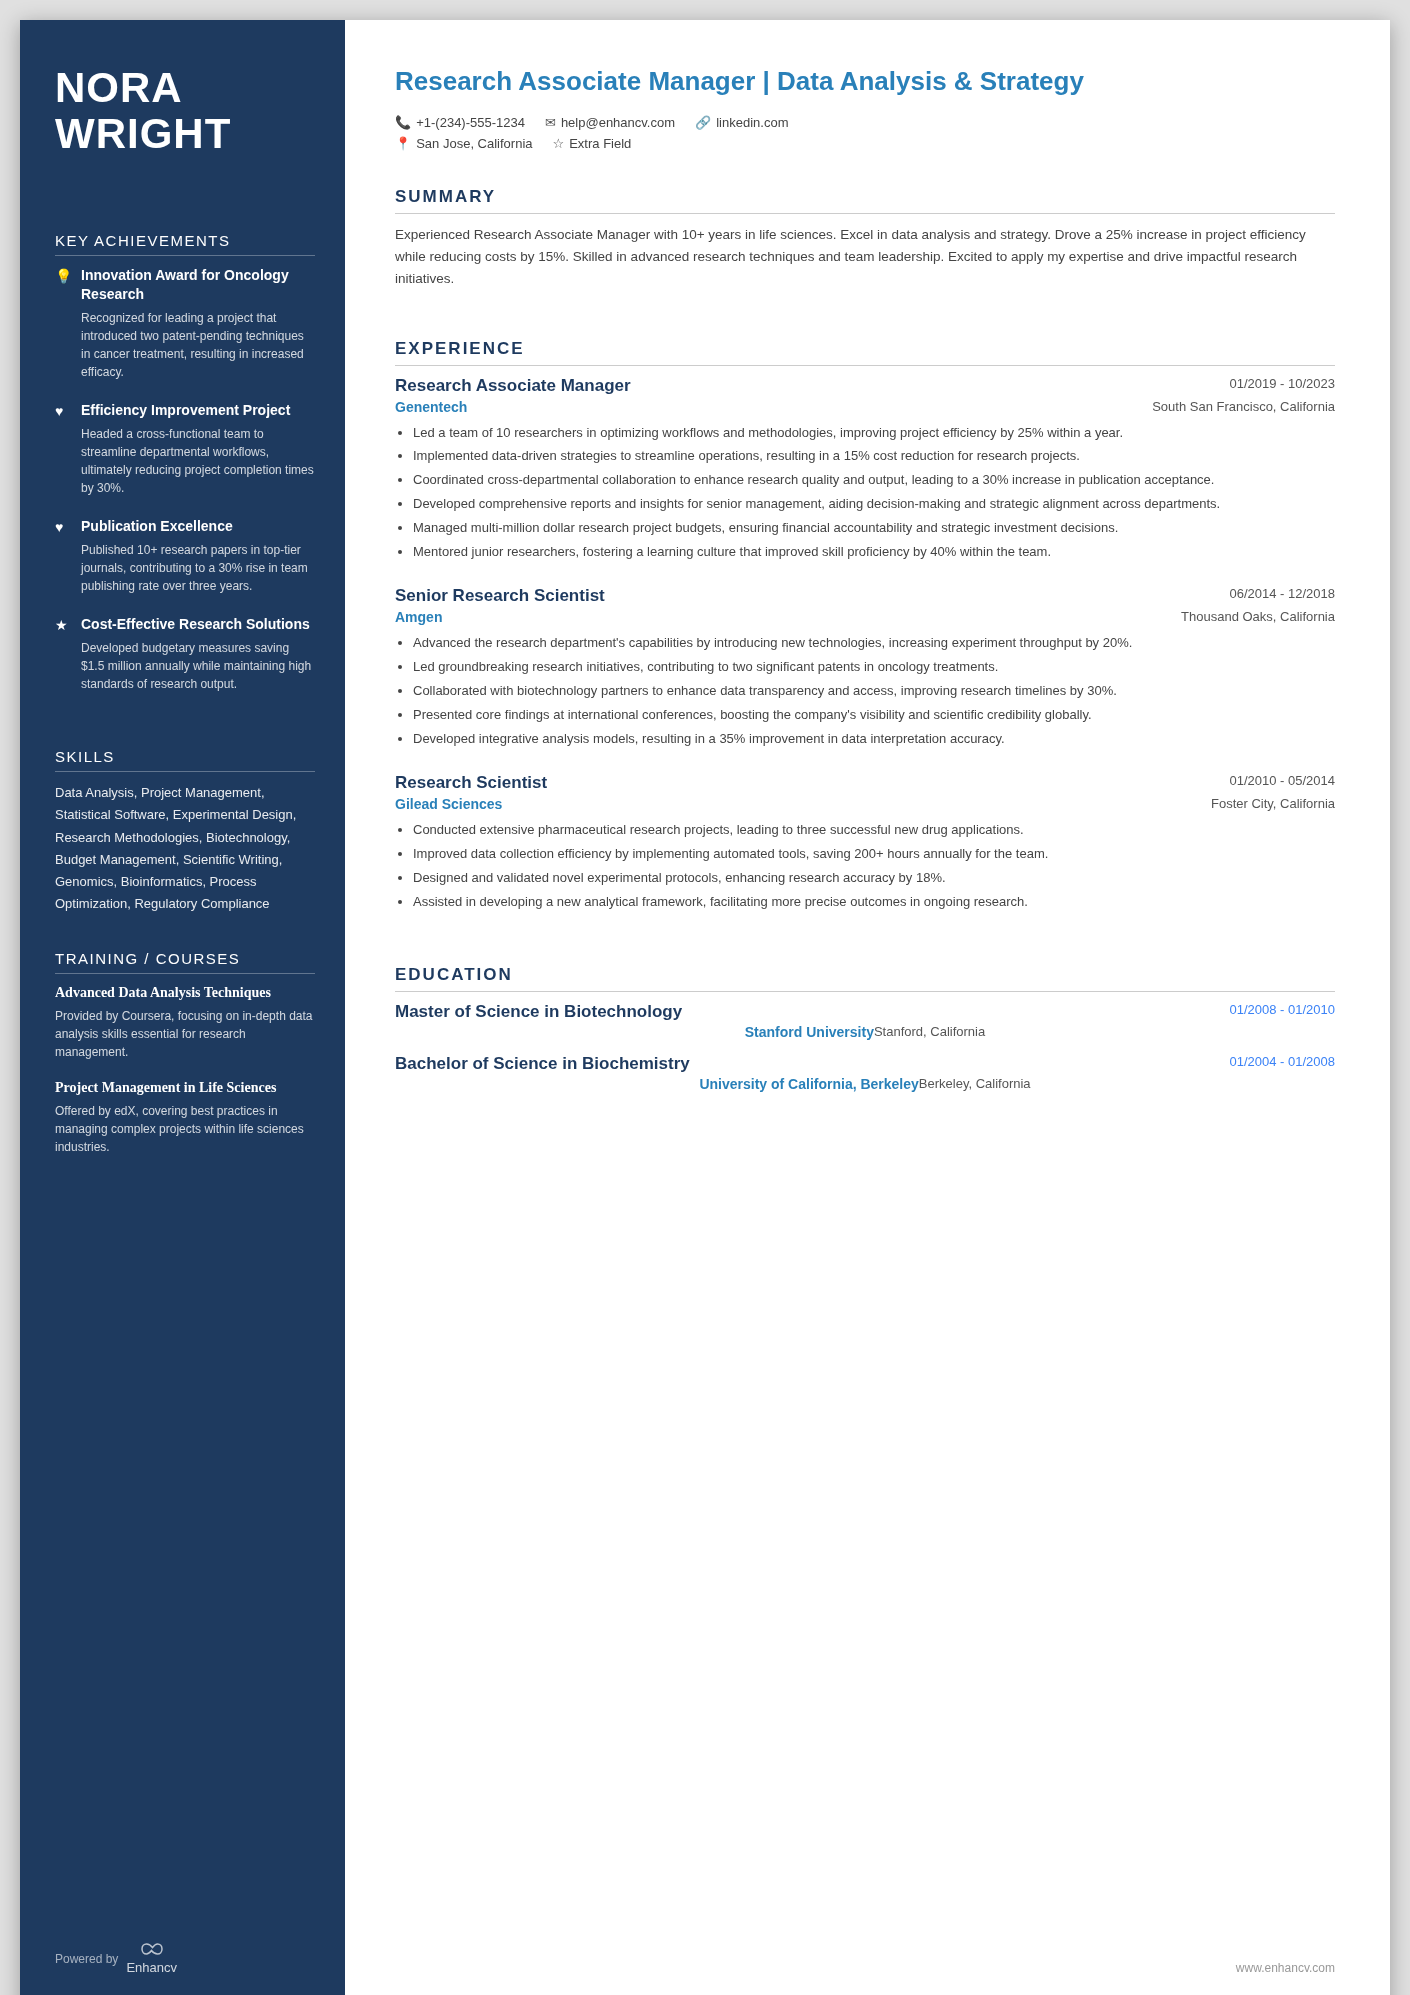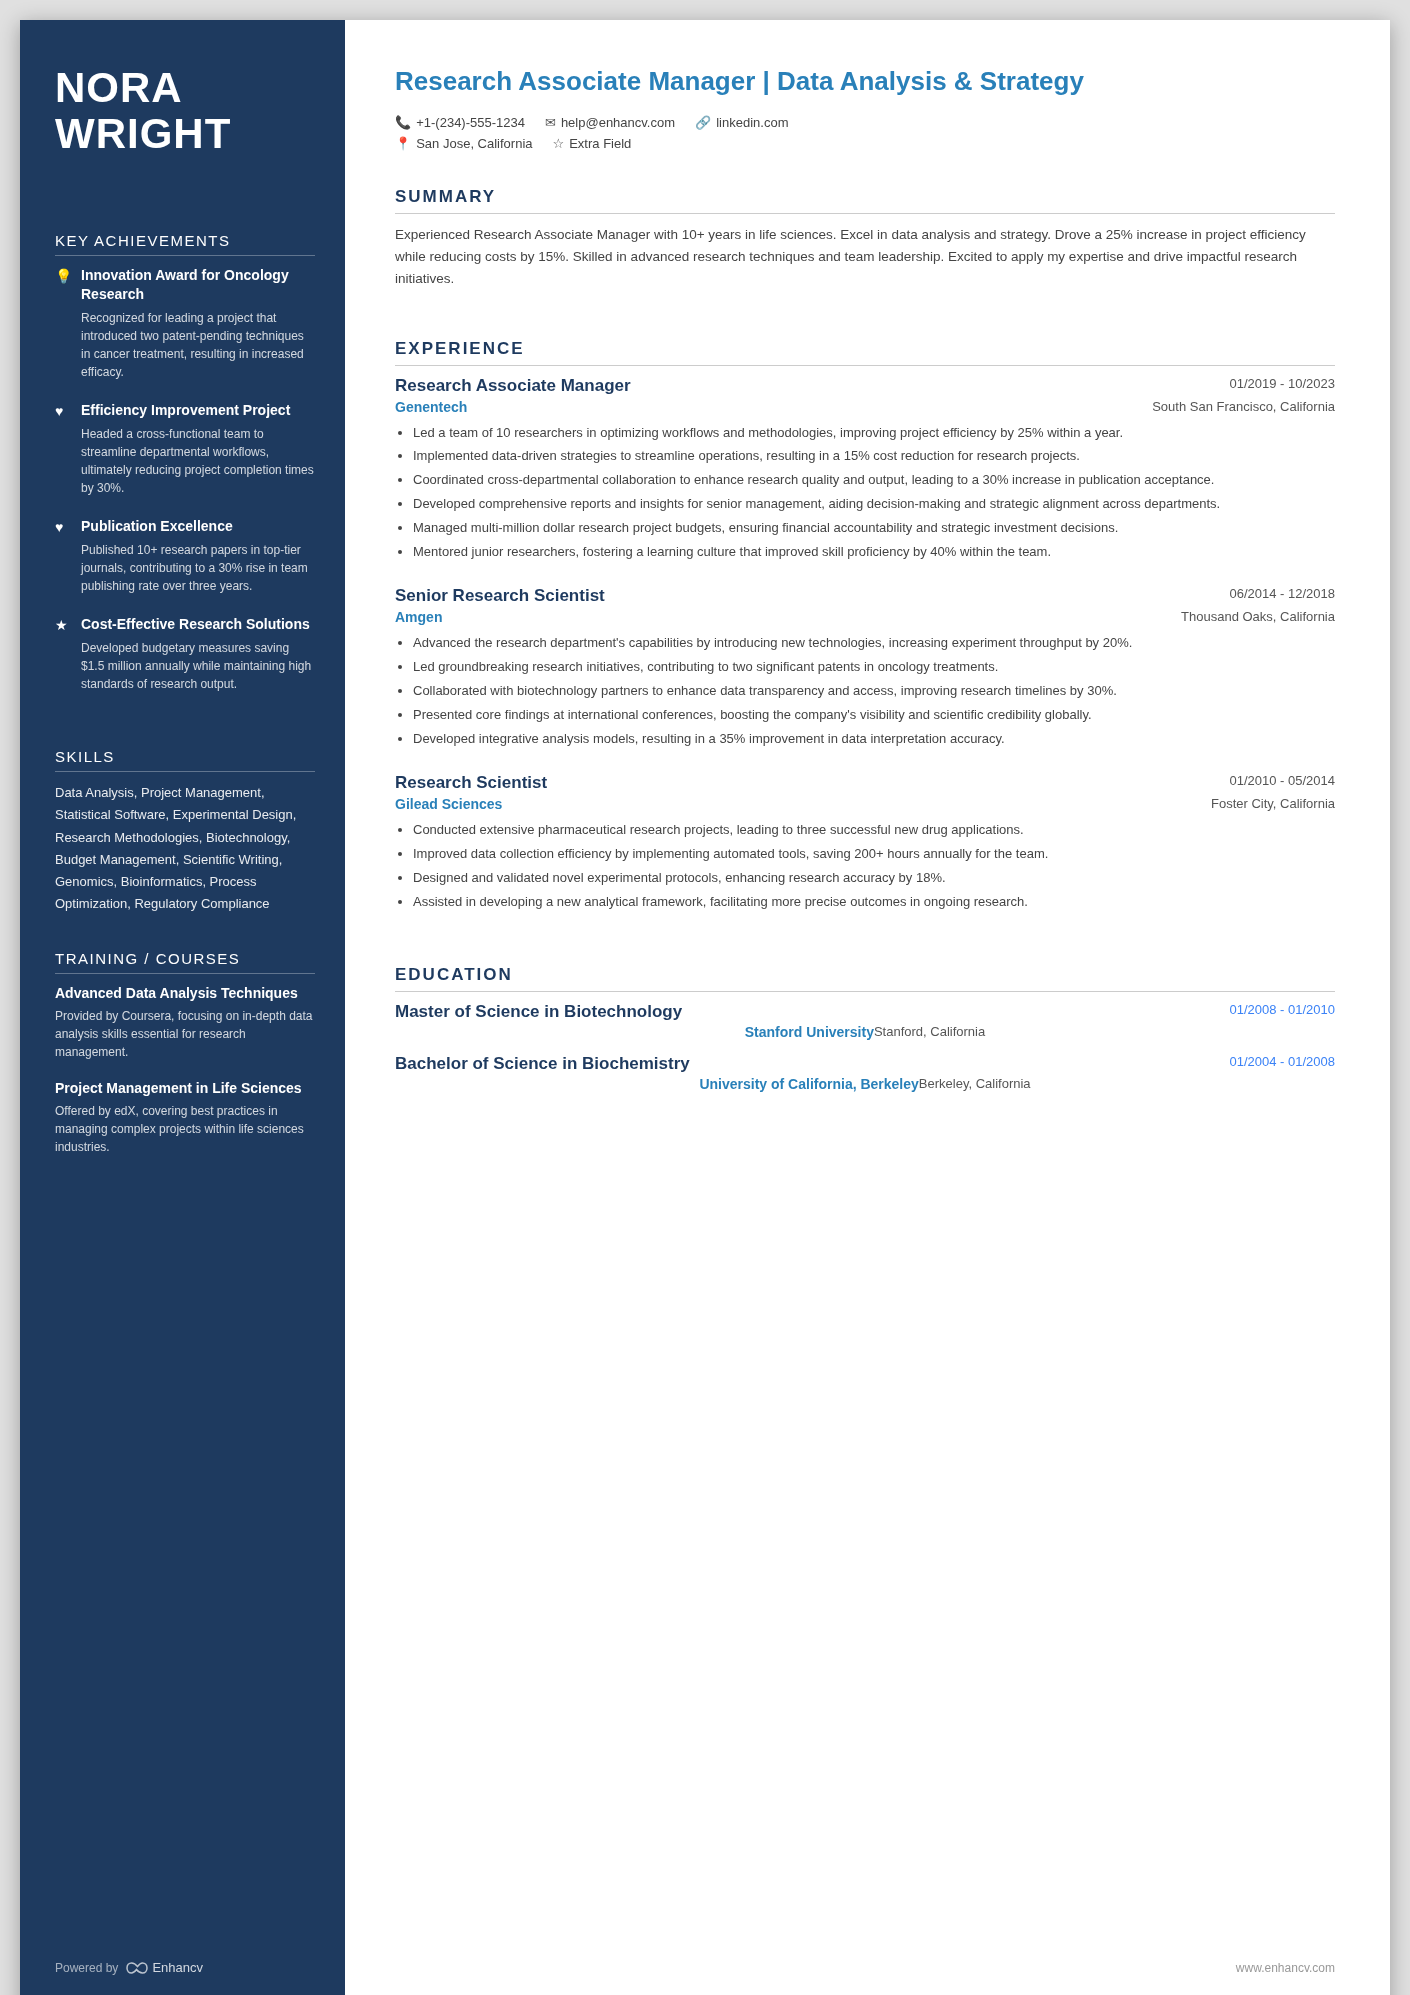--- a/index.html
+++ b/index.html
@@ -82,20 +82,21 @@
     }
     .training-item {
       margin-bottom: 18px;
     }
     .training-title {
       font-size: 14px;
       font-weight: 700;
       color: white;
       line-height: 1.3;
       margin-bottom: 5px;
+      font-family: Liberation Serif, serif;
     }
     .training-desc {
       font-size: 12px;
       color: rgba(255,255,255,0.8);
       line-height: 1.5;
     }
     .sidebar-footer {
       margin-top: auto;
       padding-top: 30px;
       display: flex;
@@ -103,20 +104,21 @@
       gap: 8px;
       font-size: 12px;
       color: rgba(255,255,255,0.6);
     }
     .enhancv-logo {
       display: flex;
       align-items: center;
       gap: 4px;
       font-size: 13px;
       color: rgba(255,255,255,0.8);
+      flex-direction: column;
     }
     
     .main-content {
       flex: 1;
       padding: 45px 55px 40px 50px;
       display: flex;
       flex-direction: column;
     }
     .main-header {
       margin-bottom: 30px;

